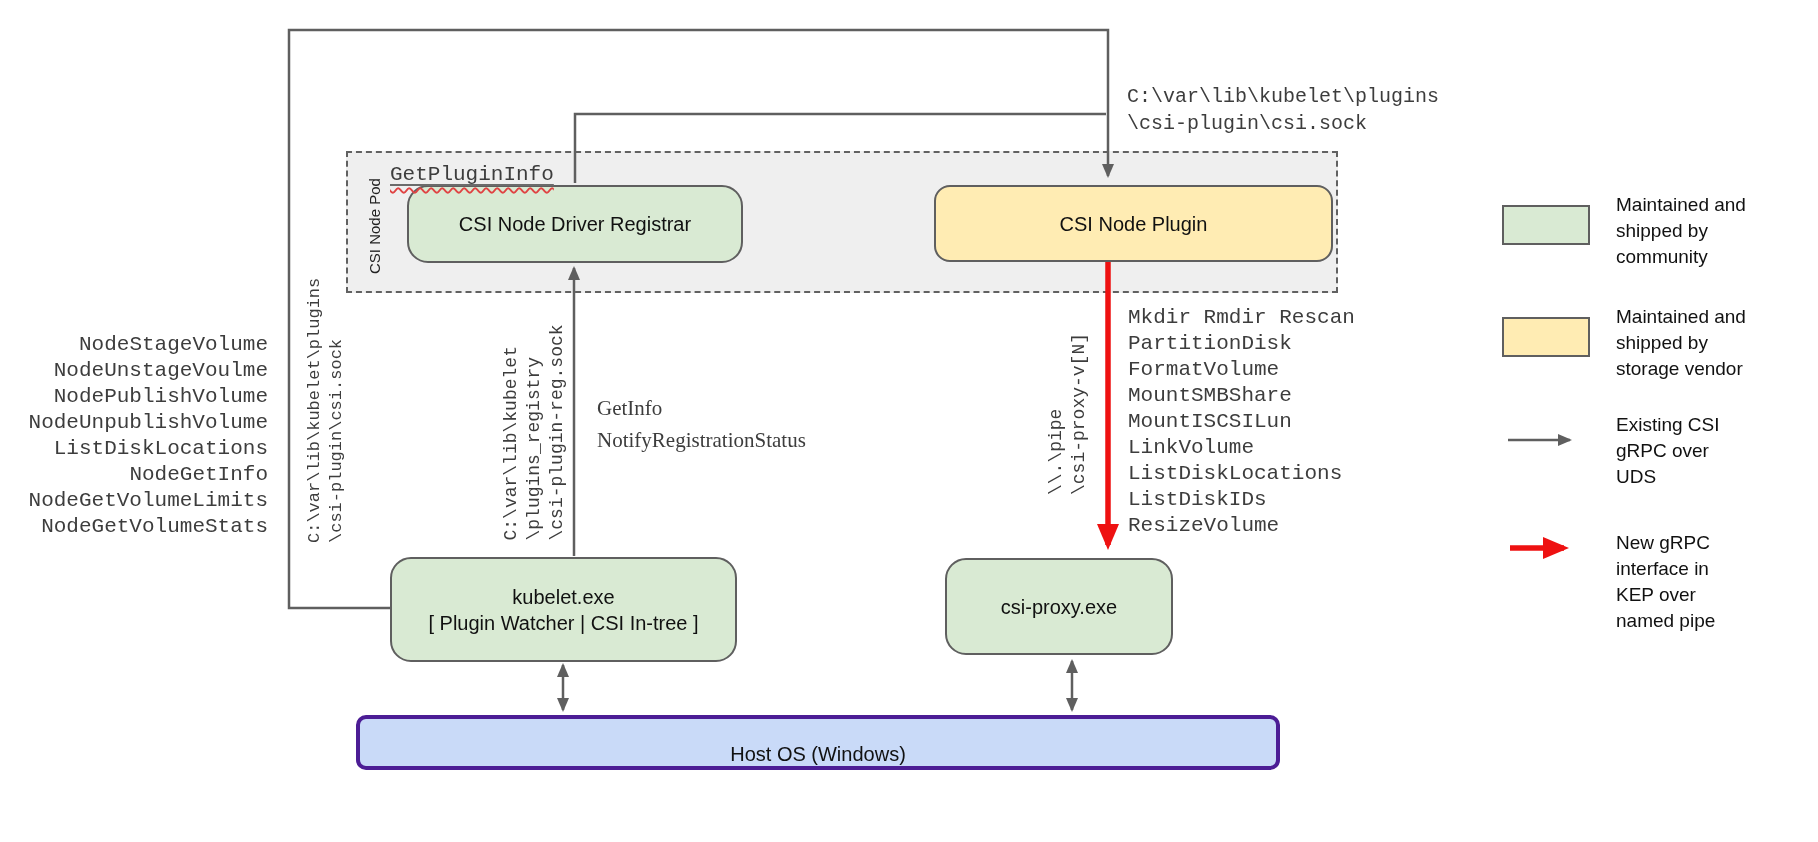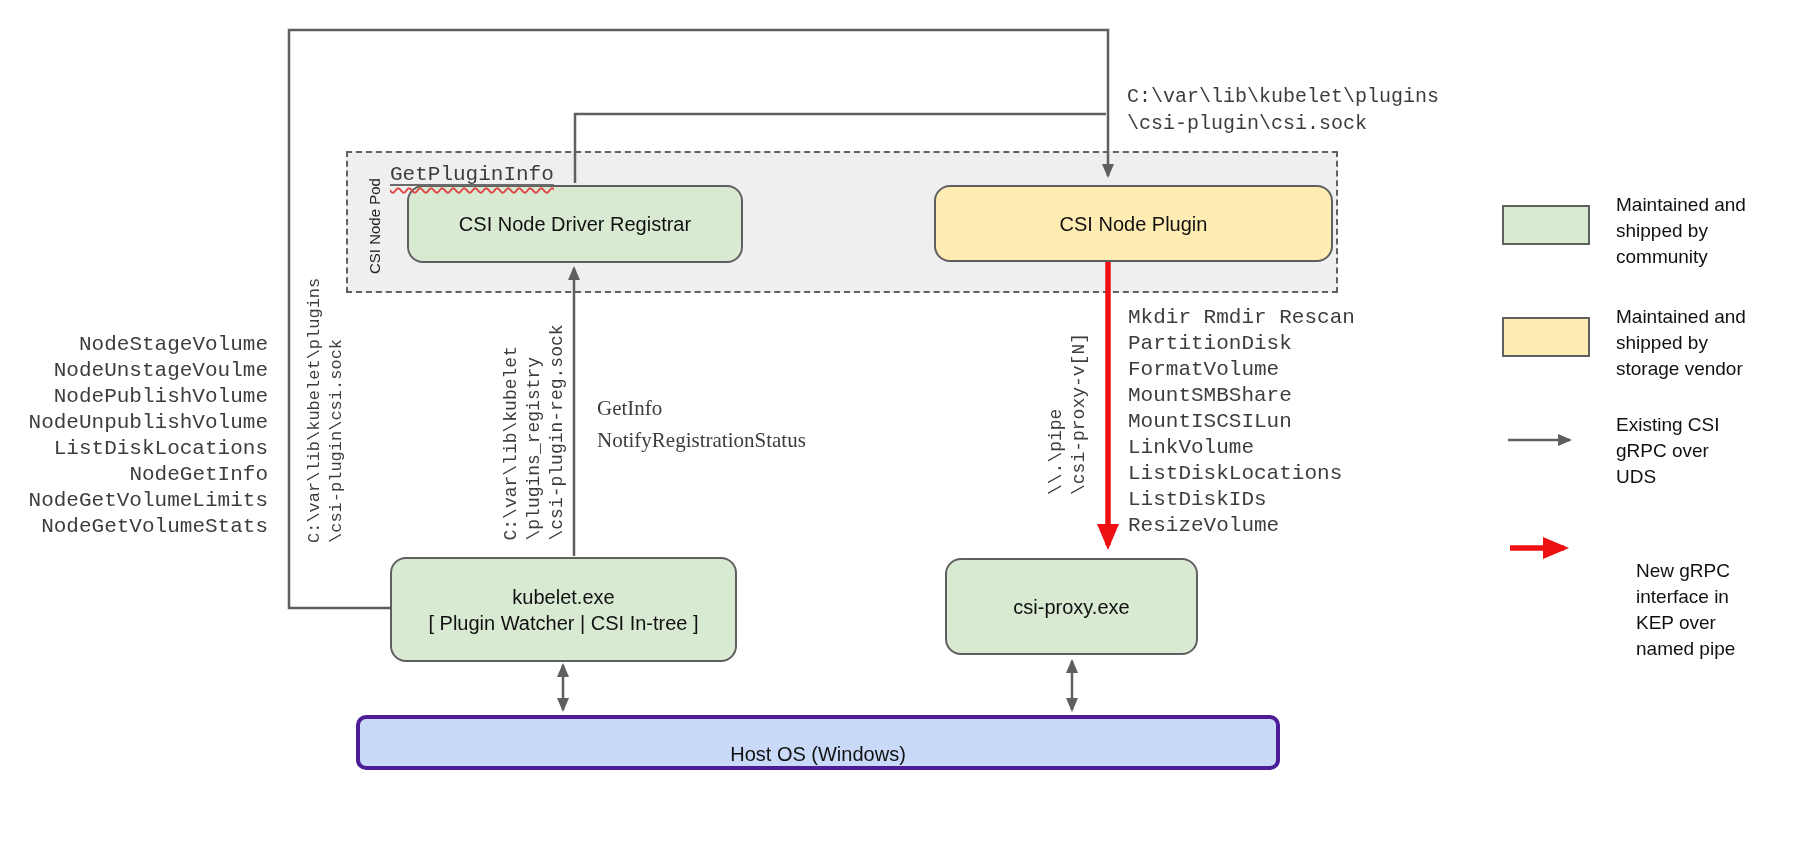--- a/index.html
+++ b/index.html
@@ -14,26 +14,26 @@
   .pod {
     left:346px; top:151px; width:992px; height:142px;
     background:#efefef; border:2px dashed #616161; z-index:1;
   }
   .rounded-node {
     border:2px solid #5f5f5f; border-radius:16px;
     display:flex; align-items:center; justify-content:center;
     text-align:center; font-size:20px; color:#111; z-index:1;
     line-height:26px;
   }
-  .green  { background:#d9ead3; }
+  .green  { background:#d9ead3;border-radius:21px; }
   .yellow { background:#ffecb3; }
   .registrar { left:407px; top:185px; width:336px; height:78px; }
   .plugin    { left:934px; top:185px; width:399px; height:77px; }
   .kubelet   { left:390px; top:557px; width:347px; height:105px; }
-  .csiproxy  { left:945px; top:558px; width:253px; height:97px; }
+  .csiproxy  { left:945px; top:558px; width:228px; height:97px; }
   .hostos {
     left:356px; top:715px; width:924px; height:55px;
     background:#c9daf8; border:4px solid #4c1d95; border-radius:10px;
     display:flex; align-items:flex-end; justify-content:center;
     font-size:20px; color:#111; z-index:1;
   }
 
   
   svg.connectors { position:absolute; left:0; top:0; z-index:2; }
 
@@ -59,21 +59,21 @@
   .pipe-lab   { left:983px; top:387px; width:170px; height:46px;
                 font-size:18px; line-height:23px; text-align:left; }
   .pod-lab    { left:324px; top:216px; width:100px; height:16px;
                 font-size:15px; color:#222; font-family:"Liberation Sans",sans-serif; }
 
   
   .swatch { width:88px; height:40px; border:2px solid #5f5f5f; z-index:1; }
   .sw-green  { left:1502px; top:205px; background:#d9ead3; }
   .sw-yellow { left:1502px; top:317px; background:#ffecb3; }
   .leg-txt { left:1616px; width:170px; font-size:19px; line-height:26px; color:#111; z-index:3; }
-  .lt1 { top:192px; } .lt2 { top:304px; } .lt3 { top:412px; } .lt4 { top:558px;margin-left:20px; }
+  .lt1 { top:192px; } .lt2 { top:304px; } .lt3 { top:412px; } .lt4 { top:530px; }
 </style>
 </head>
 <body>
 
 <div id="canvas">
 
   <div class="abs pod"></div>
   <div class="abs rot mono pod-lab">CSI Node Pod</div>
 
   <div class="abs rounded-node green registrar">

